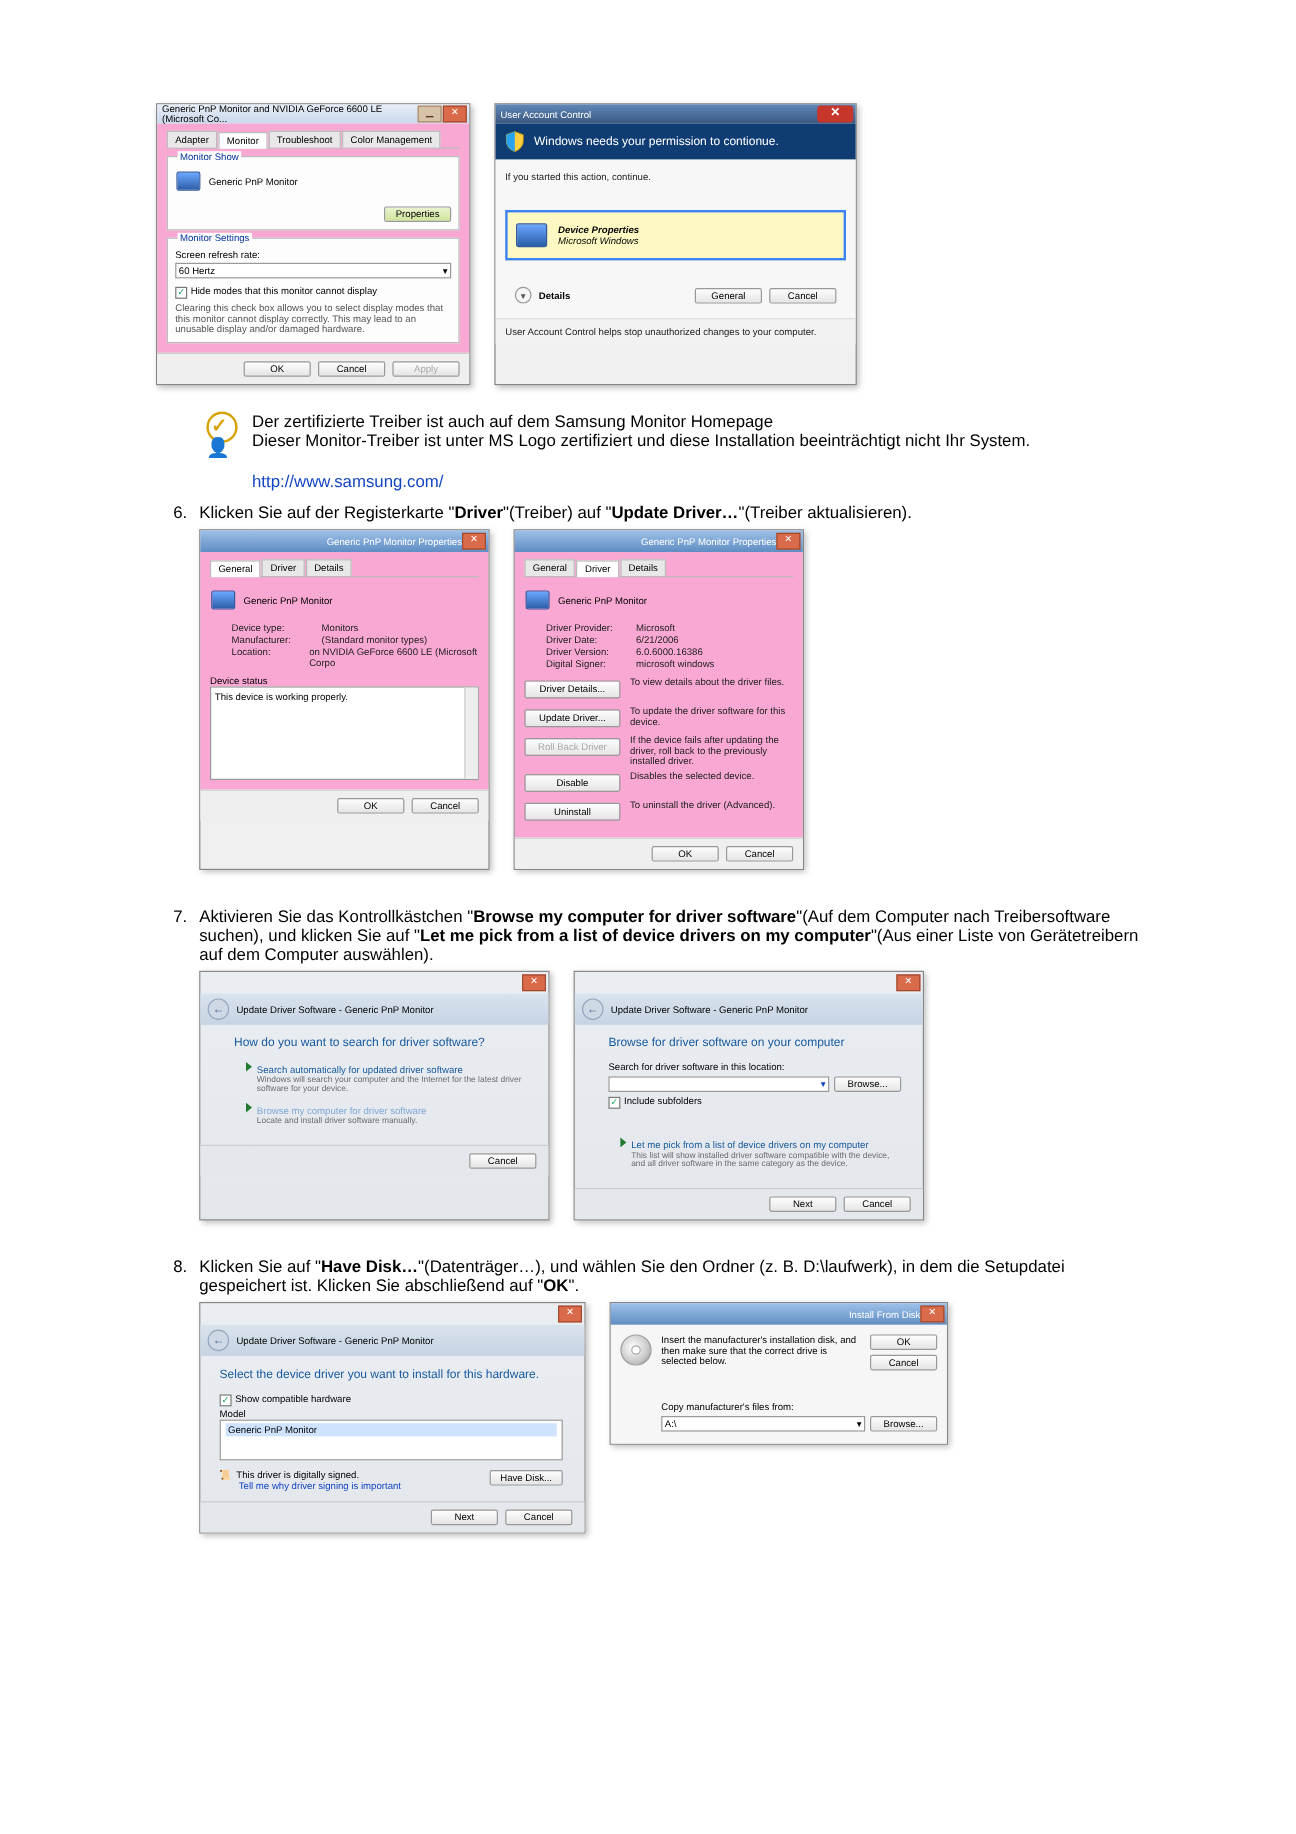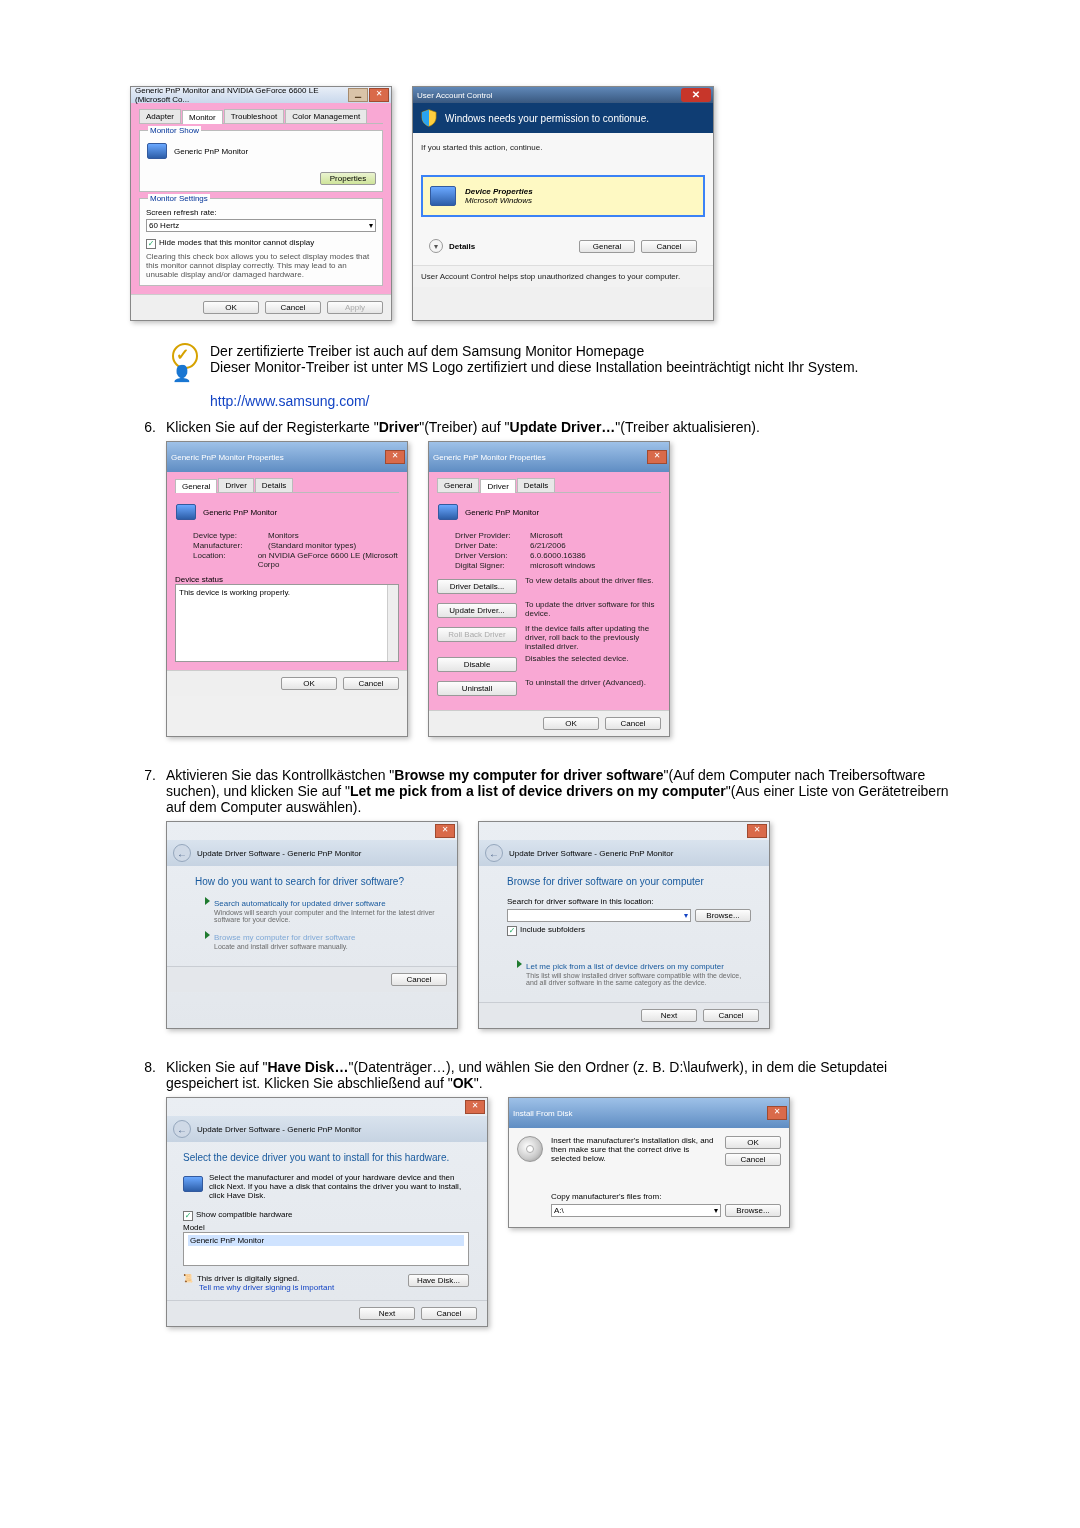--- a/index.html
+++ b/index.html
@@ -38,21 +38,22 @@
     background: linear-gradient(#e8eef7, #c9d8ec);
     color: #000;
   }
   .titlebar.vista {
     background: linear-gradient(#6088b8, #39587f);
     color: #fff;
   }
   .titlebar.blue2 {
     background: linear-gradient(#9ec1e8, #5f8dc3);
     color: #fff;
-    height: 30px;
+    height: 18px;
+    justify-content: flex-end;
   }
   .winbtns { display:flex; gap:1px; }
   .winbtn {
     width: 18px; height: 12px;
     background: #d9c3a8;
     border: 1px solid #a68a6c;
     font-size: 8px; line-height: 10px; text-align: center;
     color: #5b4327;
   }
   .winbtn.close { background:#d96a4a; color:#fff; border-color:#a04a30; }
@@ -443,26 +444,20 @@
           <div class="dlg wizard" style="width:320px;">
             <div style="display:flex;justify-content:flex-end;padding:2px;">
                 <div class="winbtn close">✕</div>
               </div>
             <div class="wizhead">
               <div class="backcircle">←</div>
               <span style="font-size:8px;">Update Driver Software - Generic PnP Monitor</span>
             </div>
             <div class="wizbody" style="padding-left:16px;">
               <div class="wizq">Select the device driver you want to install for this hardware.</div>
-              <div style="display:flex;gap:6px;">
-                <span class="iconbox">
-                    <span class="monicon"></span>
-                  </span>
-                <div class="sub" style="margin:0;max-width:260px;">Select the manufacturer and model of your hardware device and then click Next. If you have a disk that contains the driver you want to install, click Have Disk.</div>
-              </div>
               <div class="checkbox checked" style="margin-top:10px;"><span>Show compatible hardware</span></div>
               <div style="margin-top:2px;">Model</div>
               <div class="hwlist" style="height:28px;">
                 <div class="sel">Generic PnP Monitor</div>
               </div>
               <div style="display:flex;justify-content:space-between;align-items:flex-start;margin-top:8px;">
                 <div>
                   <div style="display:flex;gap:4px;align-items:center;">
                     <span>📜</span>
                     <span>This driver is digitally signed.</span>

